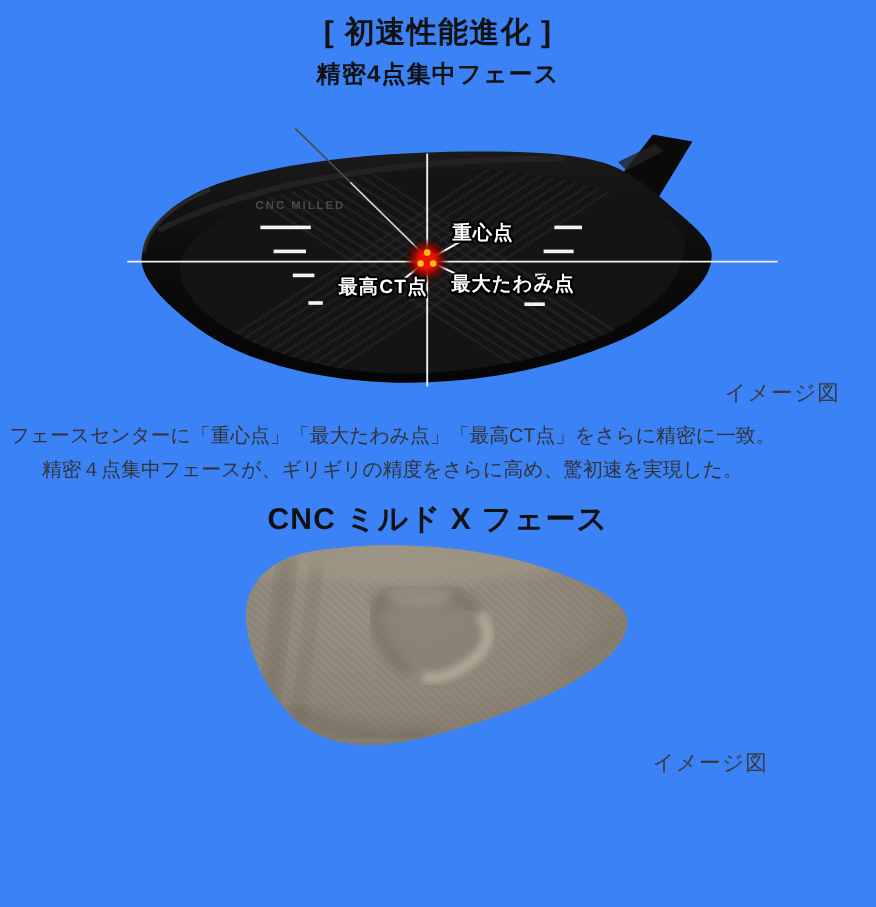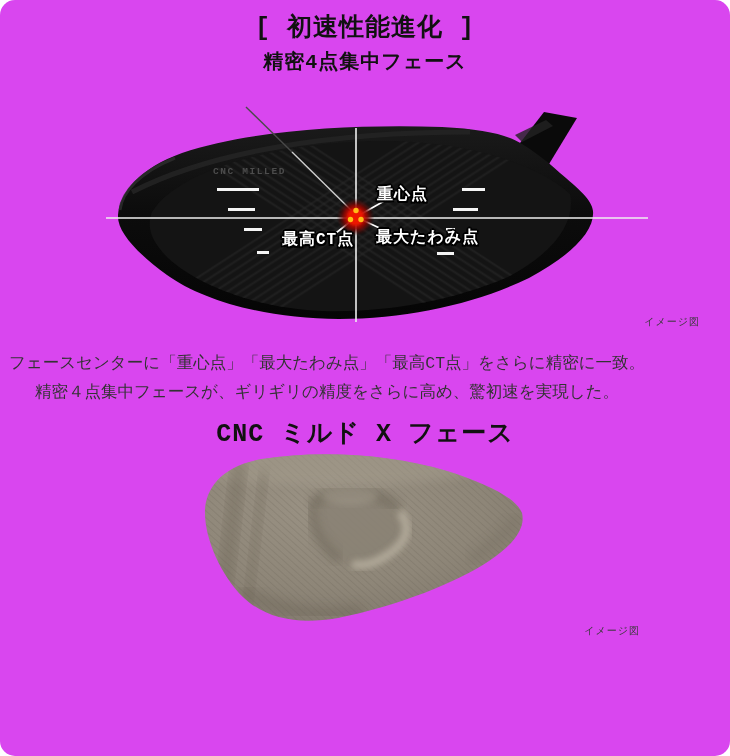--- a/index.html
+++ b/index.html
@@ -1,18 +1,18 @@
 <!DOCTYPE html>
 <html><head>
 <meta charset="utf-8">
 <style>
   html,body{margin:0;padding:0;background:#ffffff;}
   .page{
-    position:relative;width:730px;height:756px;background:#d946ef;overflow:hidden;
-    font-family:Liberation Mono, monospace;color:#222;border-radius:15px;
+    position:relative;width:730px;height:756px;background:#3b82f6;overflow:hidden;
+    font-family:Liberation Sans, sans-serif;color:#222;
   }
   .centered{position:absolute;left:0;width:730px;text-align:center;}
   .title1{top:10px;font-size:25px;font-weight:bold;color:#111;letter-spacing:1px;}
   .subtitle1{top:48px;font-size:20px;font-weight:bold;color:#111;letter-spacing:1px;}
   .h2b{top:416px;font-size:25px;font-weight:bold;color:#111;letter-spacing:1px;}
 
   .figure{position:absolute;left:0;width:730px;}
   .fig1{top:80px;height:260px;}
   .fig2{top:450px;height:200px;}
   .figure svg{position:absolute;left:0;top:0;width:100%;height:100%;display:block;}
@@ -20,21 +20,21 @@
   .pointer-label{position:absolute;left:167px;top:6px;font-size:14.5px;color:#1a1a1a;letter-spacing:0.5px;}
   .pt-label{
     position:absolute;font-weight:bold;font-size:16px;color:#ffffff;letter-spacing:1px;white-space:nowrap;
     text-shadow:-1.5px -1.5px 0 #000,1.5px -1.5px 0 #000,-1.5px 1.5px 0 #000,1.5px 1.5px 0 #000,
                  0 -1.8px 0 #000,0 1.8px 0 #000,-1.8px 0 0 #000,1.8px 0 0 #000;
   }
   .lbl-cg{left:377px;top:104px;}
   .lbl-ct{left:282px;top:149px;}
   .lbl-flex{left:376px;top:147px;}
 
-  .caption{position:absolute;font-size:10px;color:#3a3a3a;letter-spacing:1px;}
+  .caption{position:absolute;font-size:18px;color:#3a3a3a;letter-spacing:1px;}
   .cap1{right:30px;top:235px;}
   .cap2{right:90px;top:174px;}
 
   .body-text{position:absolute;left:0;width:654px;text-align:center;font-size:16.5px;color:#333;margin:0;}
   .para1{top:349px;line-height:29px;}
   .para2{top:657px;line-height:28px;}
 </style>
 </head>
 <body>
 

